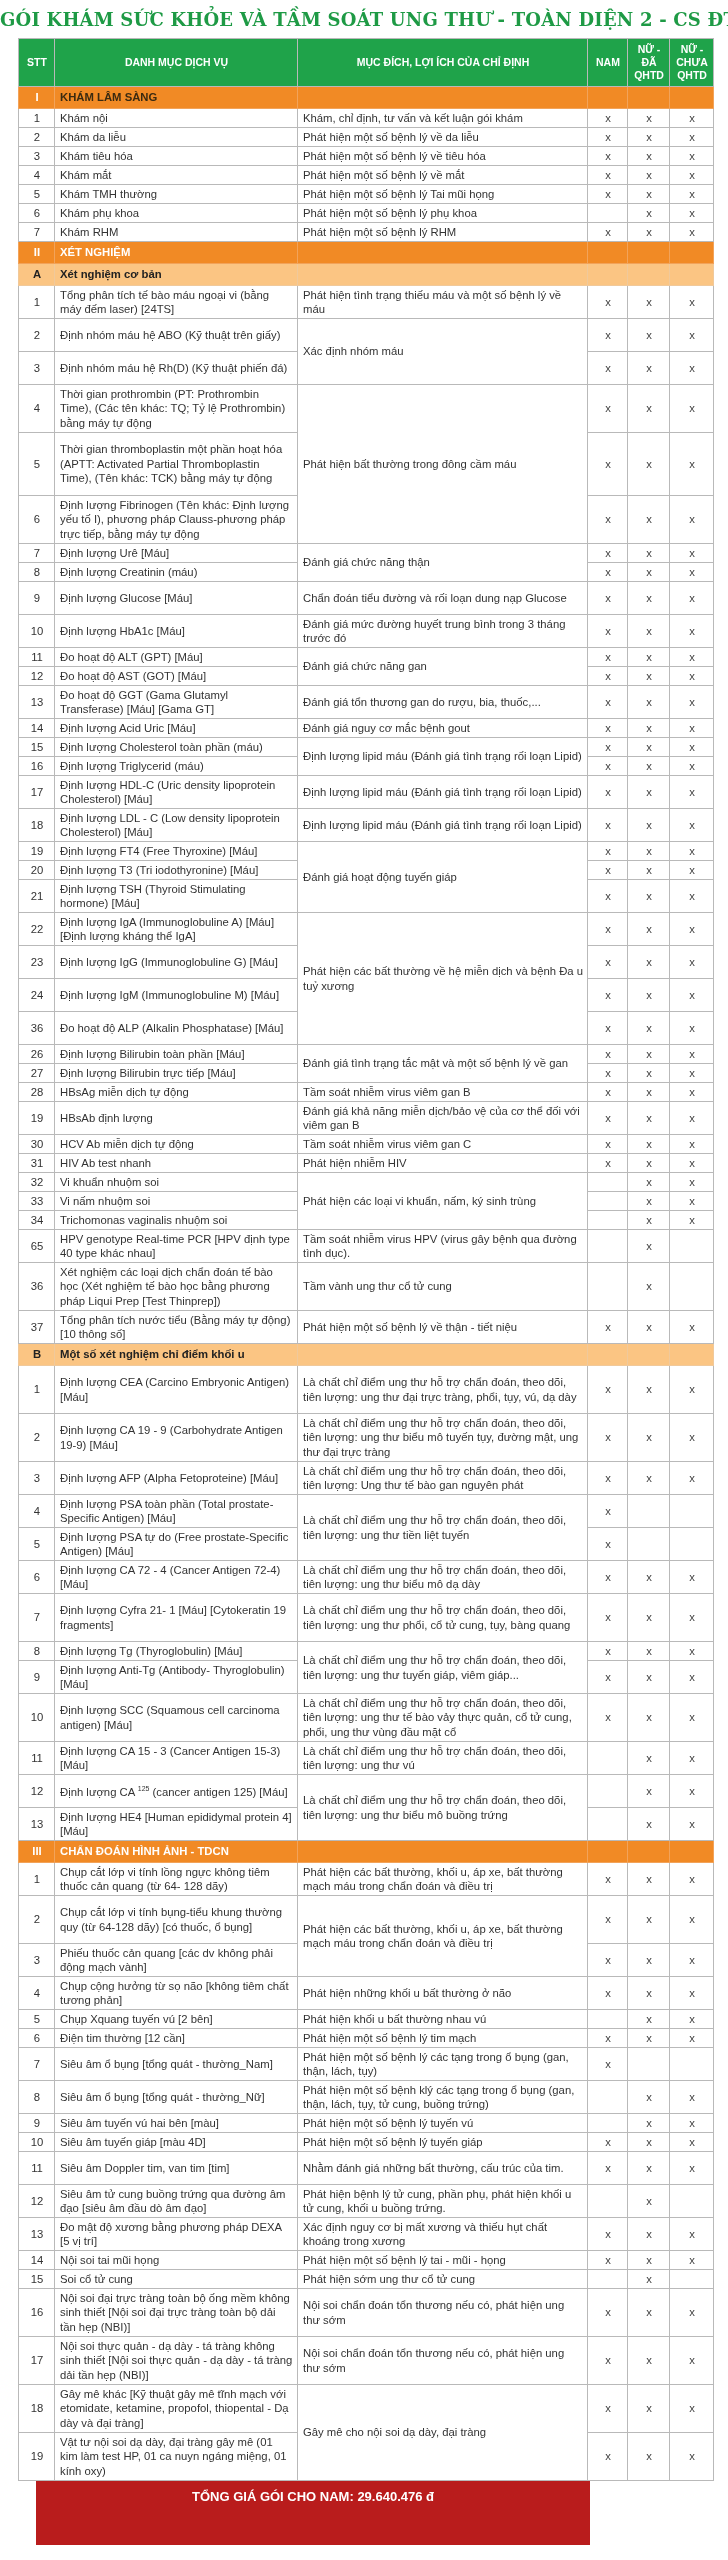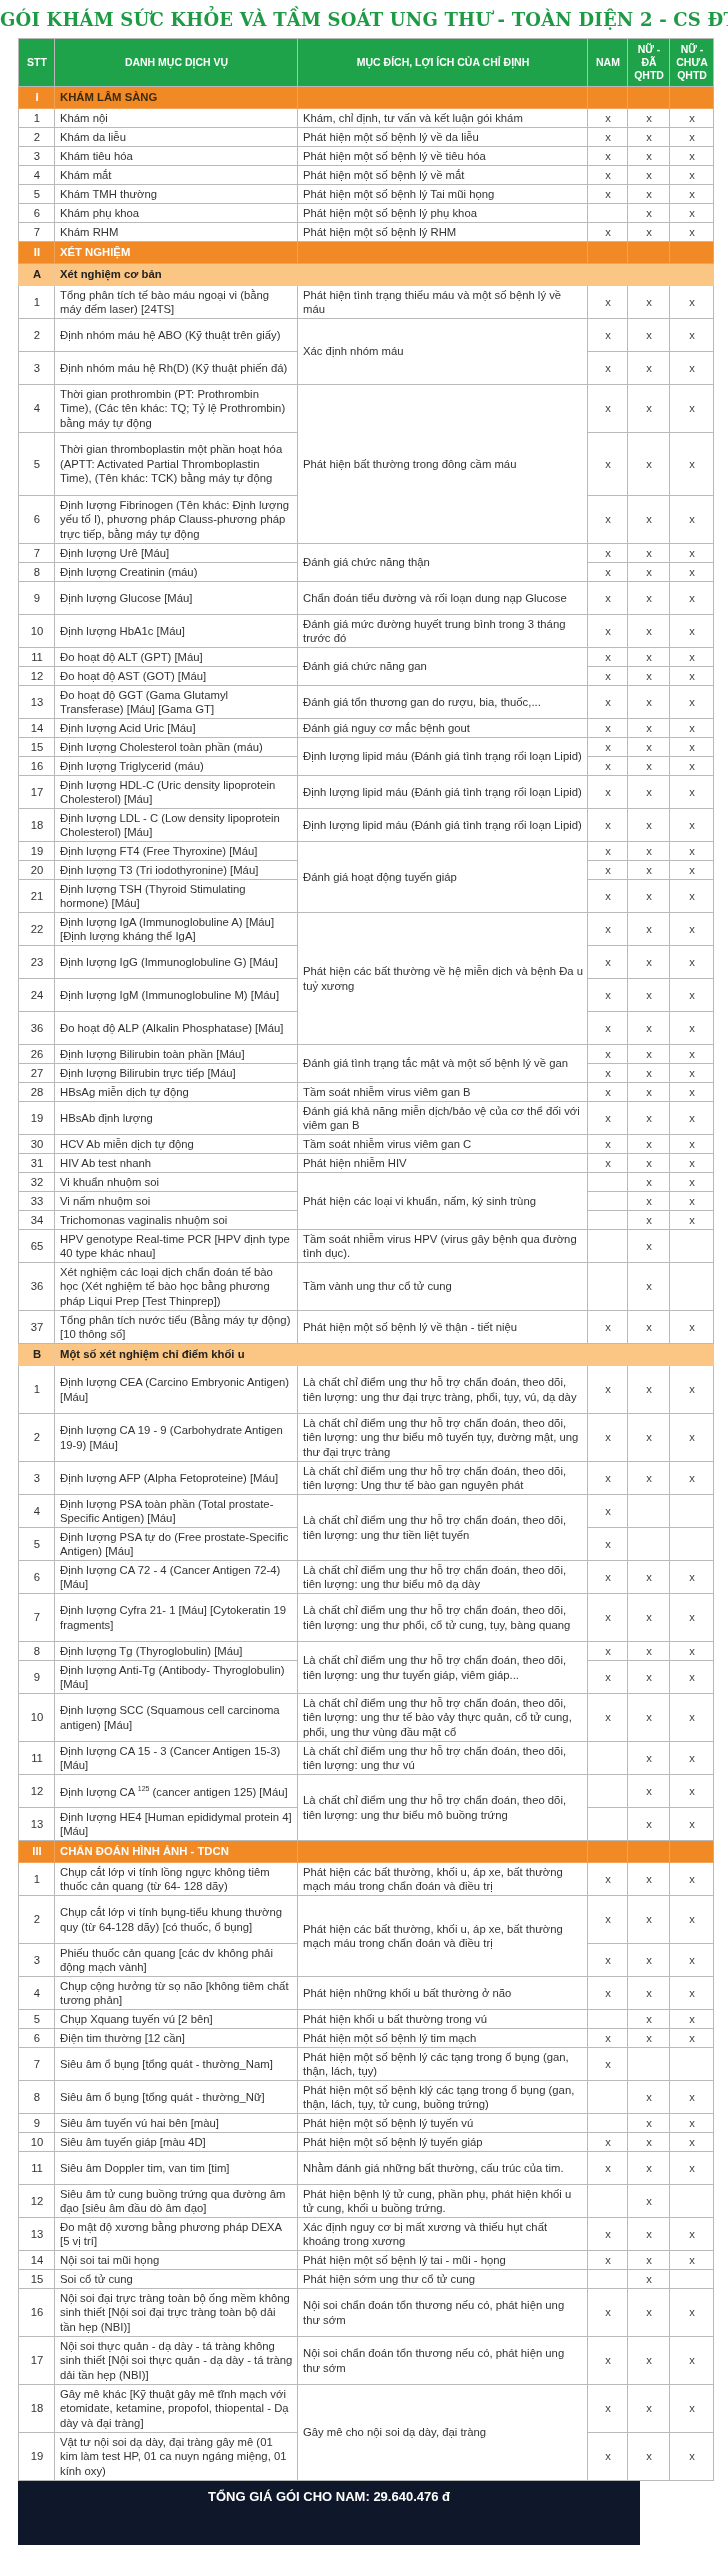--- a/index.html
+++ b/index.html
@@ -29,21 +29,21 @@
     text-align: center; height: 48px; line-height: 13px; border-color: #5cbf7c;
   }
   tr.sec td { background: #f18a25; color: #fff; font-weight: bold; height: 22px; border-color: #f2a35a; }
   tr.sec td.sec-stt { text-align: center; }
   tr.sec.first td.sec-label { color: #3b2a10; }
   tr.sub td { background: #fbc583; color: #222; font-weight: bold; height: 22px; border-color: #f0c99b; }
   tr.sub td.sub-stt { text-align: center; }
   td.stt { text-align: center; }
   td.mark { text-align: center; color: #444; }
   .footer {
-    margin-left: 18px; width: 622px; height: 64px; background: #0f172a; color: #fff;
+    margin-left: 36px; width: 554px; height: 64px; background: #b91c1c; color: #fff;
     font-weight: bold; font-size: 13px; text-align: center; padding-top: 8px; line-height: 16px;
   }
   sup { font-size: 7px; }
 </style>
 </head>
 <body>
 
 <div class="title">GÓI KHÁM SỨC KHỎE VÀ TẦM SOÁT UNG THƯ - TOÀN DIỆN 2 - CS ĐT</div>
 
 <table class="pkg">
@@ -572,21 +572,21 @@
       <td class="stt">4</td>
       <td>Chụp cộng hưởng từ sọ não [không tiêm chất tương phản]</td>
         <td>Phát hiện những khối u bất thường ở não</td>
       <td class="mark">x</td>
       <td class="mark">x</td>
       <td class="mark">x</td>
       </tr>
       <tr style="height:19px">
       <td class="stt">5</td>
       <td>Chụp Xquang tuyến vú [2 bên]</td>
-        <td>Phát hiện khối u bất thường trong vú</td>
+        <td>Phát hiện khối u bất thường nhau vú</td>
       <td class="mark"></td>
       <td class="mark">x</td>
       <td class="mark">x</td>
       </tr>
       <tr style="height:19px">
       <td class="stt">6</td>
       <td>Điện tim thường [12 cần]</td>
         <td>Phát hiện một số bệnh lý tim mạch</td>
       <td class="mark">x</td>
       <td class="mark">x</td>

